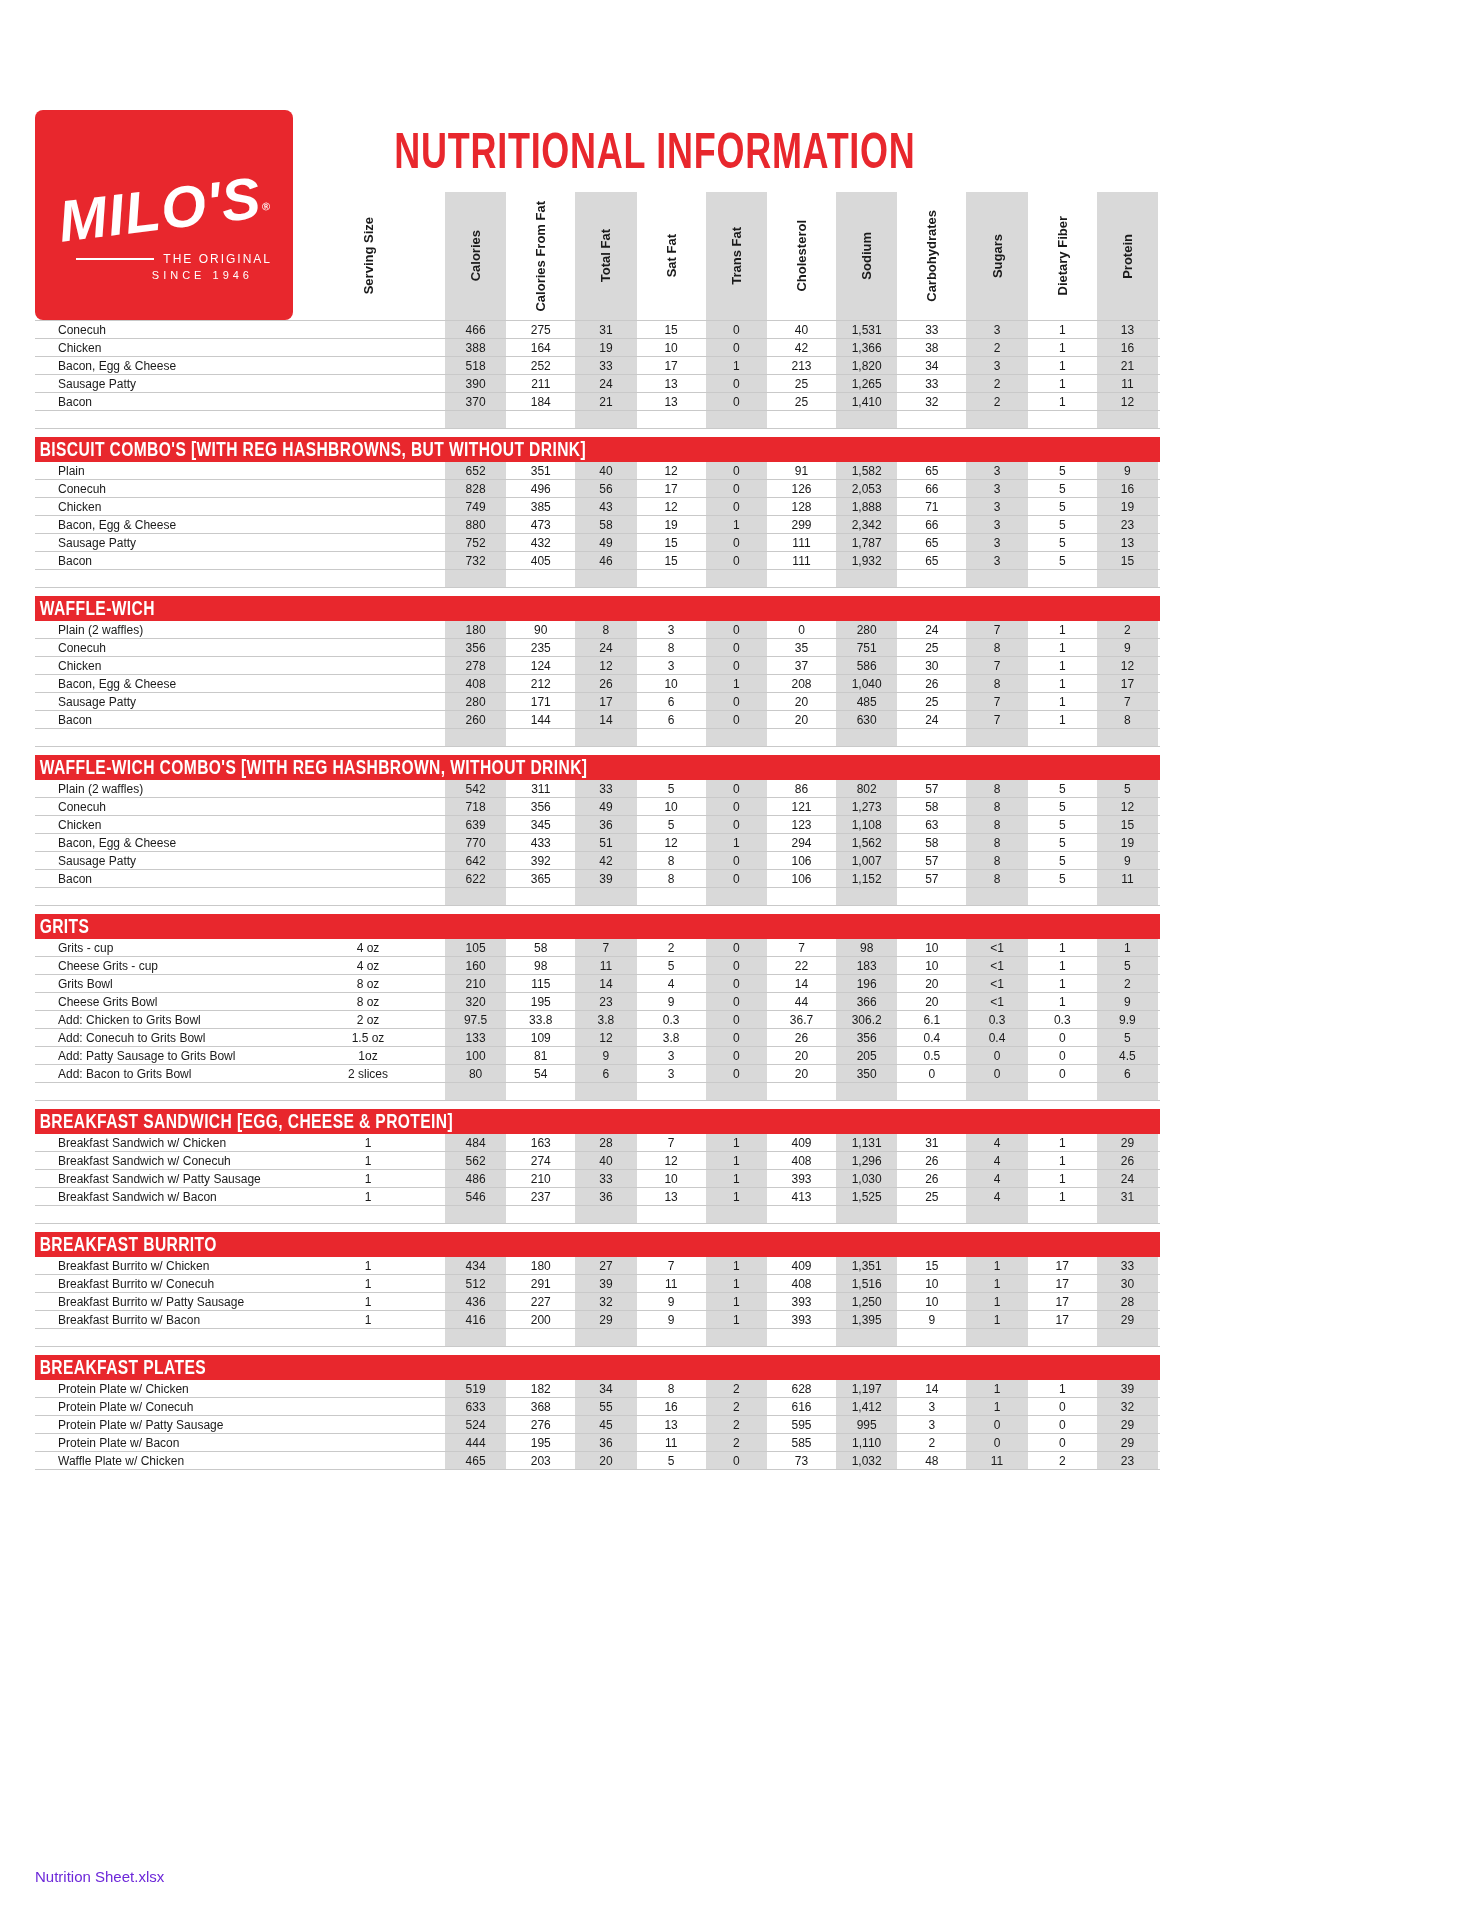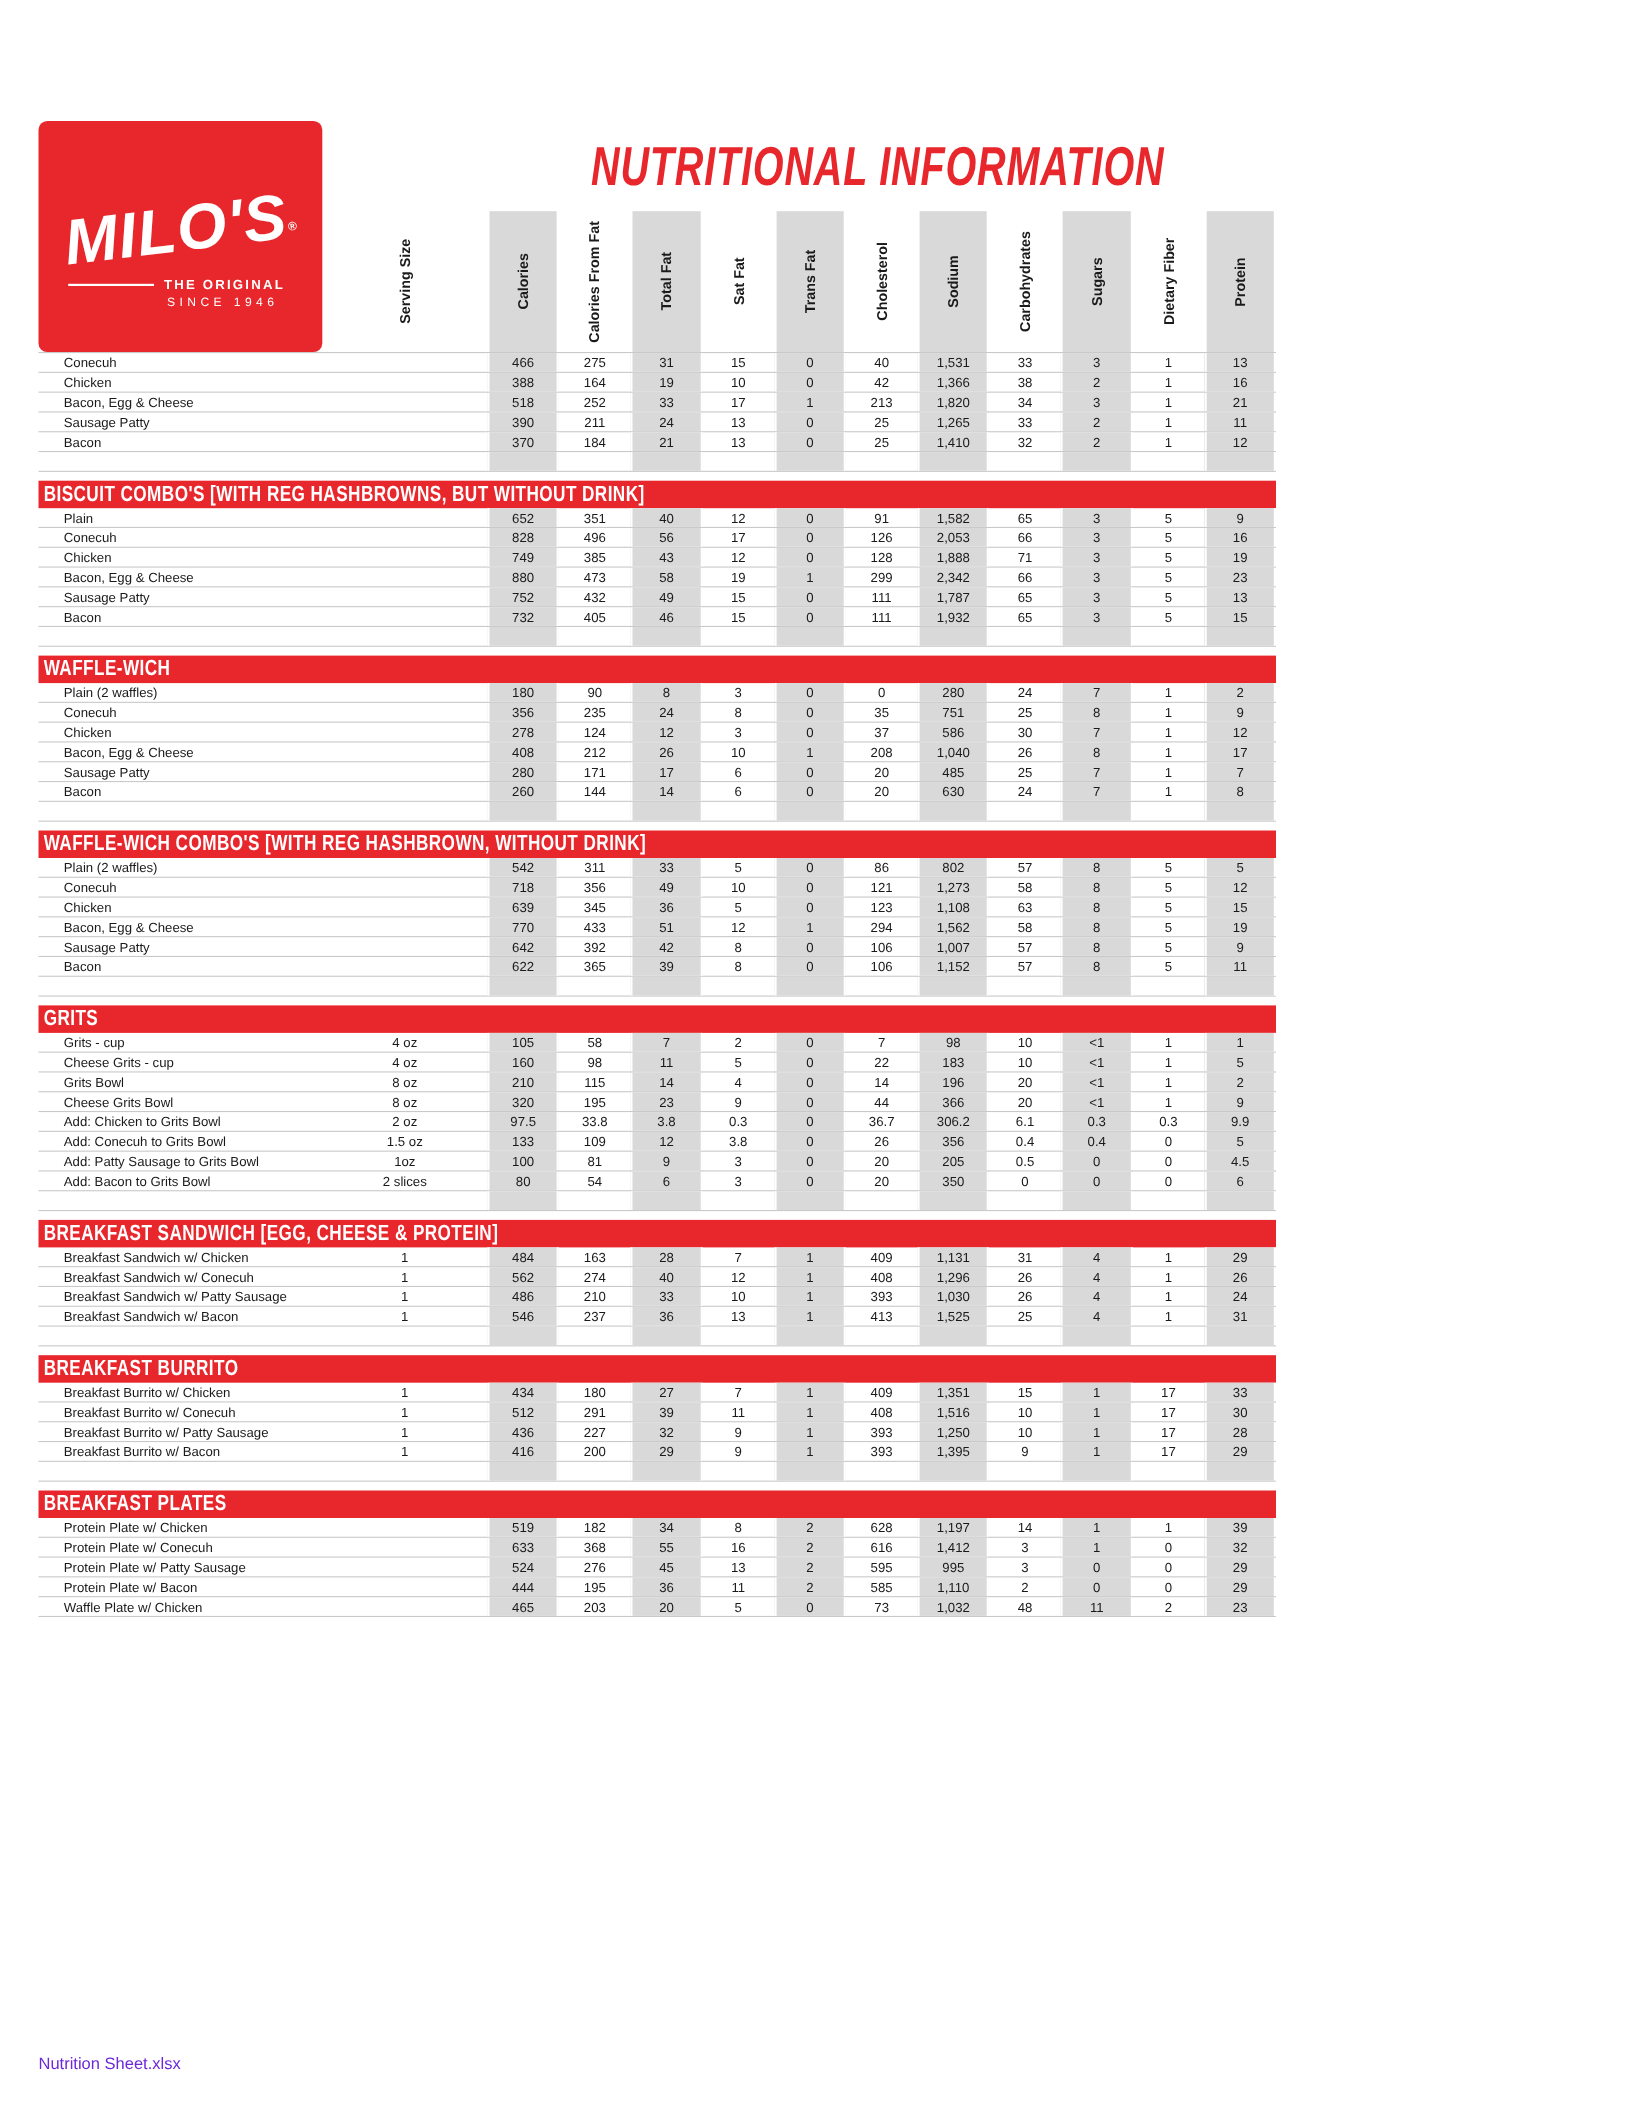--- a/index.html
+++ b/index.html
@@ -25,34 +25,34 @@
     align-items: center; justify-content: center;
     padding-top: 26px;
   }
   .brand-wrap { transform: rotate(-7deg); white-space: nowrap; }
   .brand {
     font-size: 58px; font-weight: bold; font-style: italic;
     letter-spacing: 1px;
   }
   .reg { font-size: 11px; vertical-align: super; font-weight: bold; }
   .tagline {
-    margin-top: 10px; align-self: flex-end; margin-right: 34px;
+    margin-top: 10px; align-self: flex-end; margin-right: 21px;
     display: flex; align-items: center;
-    font-size: 12px; font-weight: bold; letter-spacing: 2px;
+    font-size: 12px; font-weight: normal; letter-spacing: 2px;
   }
   .tagline::before {
     content: ""; width: 78px; height: 2px; background: #fff; margin-right: 9px;
   }
   .tagline2 {
     align-self: flex-end; margin-right: 40px; margin-top: 3px;
     font-size: 11px; font-weight: normal; letter-spacing: 4px;
   }
   .title-area {
     grid-row: 1; grid-column: 2;
-    display: flex; align-items: center; justify-content: flex-end; font-style: italic;
+    display: flex; align-items: center; justify-content: flex-start;
   }
   .title {
     color: var(--red, #e8272d); font-weight: bold; font-size: 50px;
     white-space: nowrap; transform: scaleX(0.72); letter-spacing: 1px;
   }
   .collabels {
     grid-row: 2; grid-column: 2;
     display: grid; grid-template-columns: 150px repeat(11, 1fr);
   }
   .collabel { margin: 0 2px; display: flex; align-items: center; justify-content: center; }

